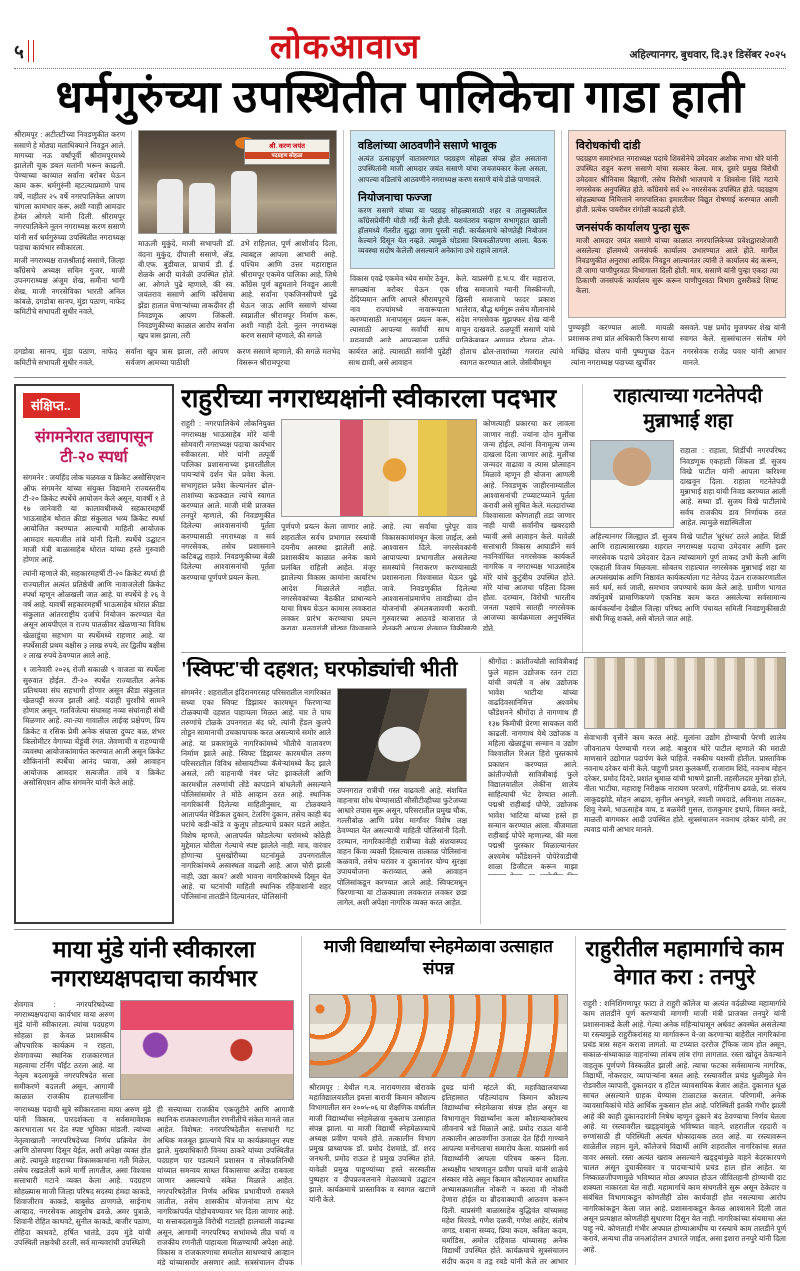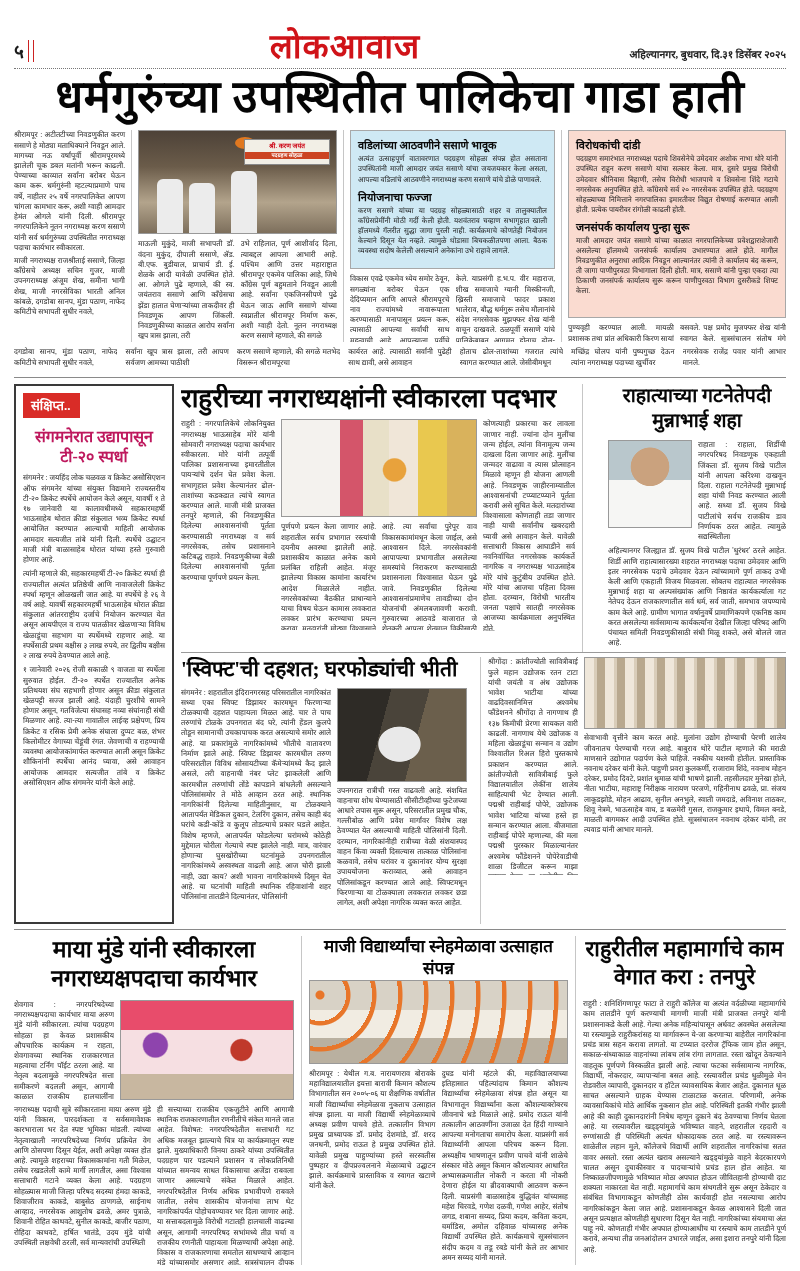--- a/index.html
+++ b/index.html
@@ -50,37 +50,37 @@
   .rule { border-bottom:1px solid #8a8a8a; margin-top:4px; }
 
   
   .middle { display:flex; margin-top:6px; height:540px; overflow:hidden; }
   .briefs { width:160px; border:2px solid #3a3a3a; padding:7px 7px; margin-right:7px; overflow:hidden; }
   .brief-label { display:inline-block; background:#d92c27; color:#fff; font-weight:800; font-size:13px; padding:3px 10px 4px 8px; }
   .brief-h { font-size:16px; font-weight:800; text-align:center; line-height:1.25; margin:9px 0 6px 0; color:#be185d; }
   .briefs p { margin-bottom:4px; }
 
   .mid-main { flex:1; display:flex; flex-direction:column; overflow:hidden; }
-  .rowA { display:flex; height:268px; overflow:hidden;gap:18px; }
+  .rowA { display:flex; height:268px; overflow:hidden; }
   .rowB { display:flex; flex:1; border-top:1px solid #9a9a9a; padding-top:4px; overflow:hidden; }
 
   .art-rahuri { width:402px; padding-right:7px; border-right:1px solid #c6c6c6; overflow:hidden; }
   .h-rahuri { font-size:26px; font-weight:800; line-height:1.15; color:#060606; margin-bottom:5px; }
   .rahuri-cols { display:flex; gap:6px; height:212px; overflow:hidden; }
   .rahuri-cols .ca { width:94px; overflow:hidden; }
   .rahuri-mid { width:196px; overflow:hidden; }
   .ph-rahuri { height:98px; background:
       radial-gradient(circle at 58% 52%, #e8a23c 0 9%, transparent 10%),
       linear-gradient(90deg,#f4f2ee 0 30%,#d4556a 30% 42%,#e8e0c8 42% 55%,#f0e6d8 55% 70%,#e9c84f 70% 85%,#d9b25c 85% 100%),
       #efe9dc; }
   .rahuri-cols .cd { flex:1; overflow:hidden; }
 
   .art-rahata { flex:1; padding-left:7px; overflow:hidden; }
   .h-rahata { font-size:19.5px; font-weight:800; text-align:center; line-height:1.25; margin-bottom:7px; color:#060606; }
-  .rahata-top { display:flex; gap:6px; }
+  .rahata-top { display:flex; gap:6px;align-items:flex-end; }
   .ph-rahata { width:84px; height:88px; flex:none; background:
       radial-gradient(circle at 50% 30%, #caa27e 0 26%, transparent 27%),
       linear-gradient(180deg,#b9c7cc 0 45%, #f6f6f4 45% 100%); border:1px solid #999; }
   .rahata-top p { flex:1; overflow:hidden; }
   .art-rahata .body { margin-top:4px; overflow:hidden; }
 
   .art-swift { width:300px; padding-right:13px; border-right:1px solid #c6c6c6; overflow:hidden; }
   .h-swift { font-size:21px; font-weight:800; line-height:1.2; margin-bottom:5px; color:#060606; }
   .swift-cols { display:flex; gap:6px; height:218px; overflow:hidden; }
   .swift-cols .ca { width:150px; overflow:hidden; }
@@ -105,21 +105,21 @@
   .maya-top { display:flex; gap:6px; height:100px; overflow:hidden; }
   .maya-top .ca { width:100px; overflow:hidden; }
   .ph-maya { flex:1; background:
       radial-gradient(circle at 20% 45%, #8e44ad 0 8%, transparent 9%),
       radial-gradient(circle at 70% 50%, #c0392b 0 8%, transparent 9%),
       linear-gradient(180deg,#e84c6b 0 30%,#f6dfe2 30% 75%,#c8b7a0 75% 100%); border:1px solid #999; }
   .maya-cols { display:flex; gap:6px; margin-top:5px; overflow:hidden; height:172px; }
   .maya-cols p { flex:1; overflow:hidden; }
 
   .art-sneh { width:274px; padding:0 7px; border-right:1px solid #c6c6c6; overflow:hidden; }
-  .h-sneh { font-size:17px; font-weight:800; text-align:center; line-height:1.25; margin-bottom:1px; background:#fff; color:#060606; }
+  .h-sneh { font-size:17px; font-weight:800; text-align:center; line-height:1.25; margin-bottom:15px; background:#fff; color:#060606; }
   .ph-sneh { height:84px; background:
       repeating-radial-gradient(circle at 10px 14px,#e8762a 0 4px,transparent 5px 26px),
       linear-gradient(180deg,#d8d2c6 0 35%,#f1ece2 35% 70%,#b9b0a0 70% 100%); border:1px solid #999; margin-bottom:5px; }
   .sneh-cols { display:flex; gap:6px; overflow:hidden; height:206px; }
   .sneh-cols p { flex:1; overflow:hidden; }
 
   .art-tanpure { flex:1; padding-left:7px; overflow:hidden; }
   .h-tanpure { font-size:21.5px; font-weight:700; text-align:center; line-height:1.3; margin-bottom:7px; color:#060606; }
   .art-tanpure .body { overflow:hidden; height:262px; }
 </style>

